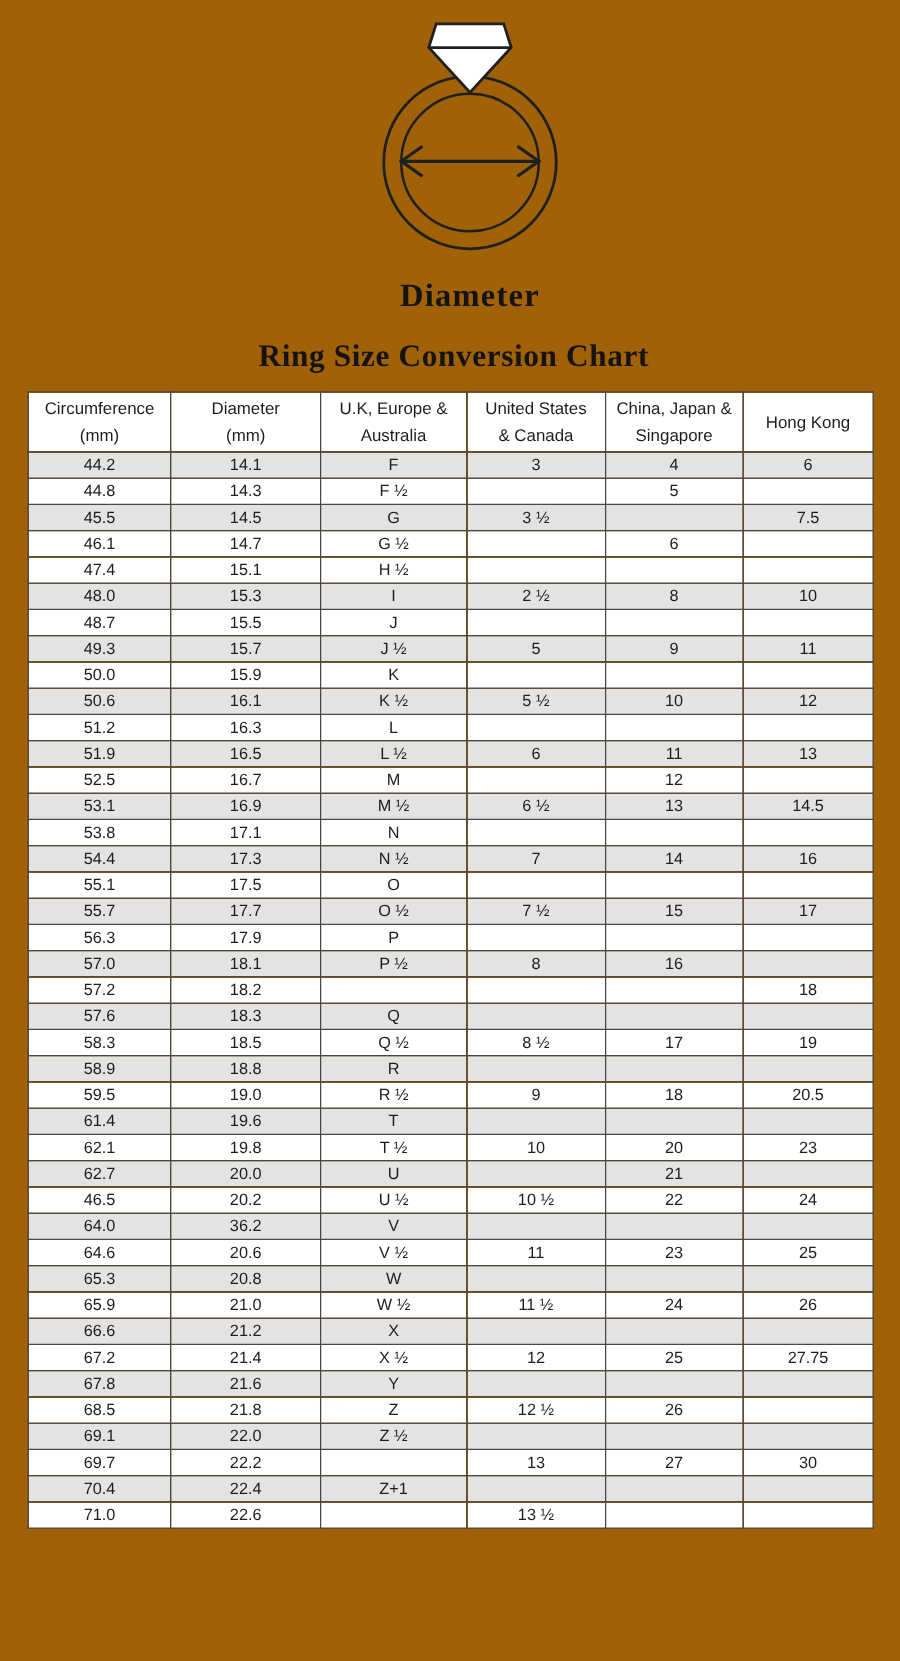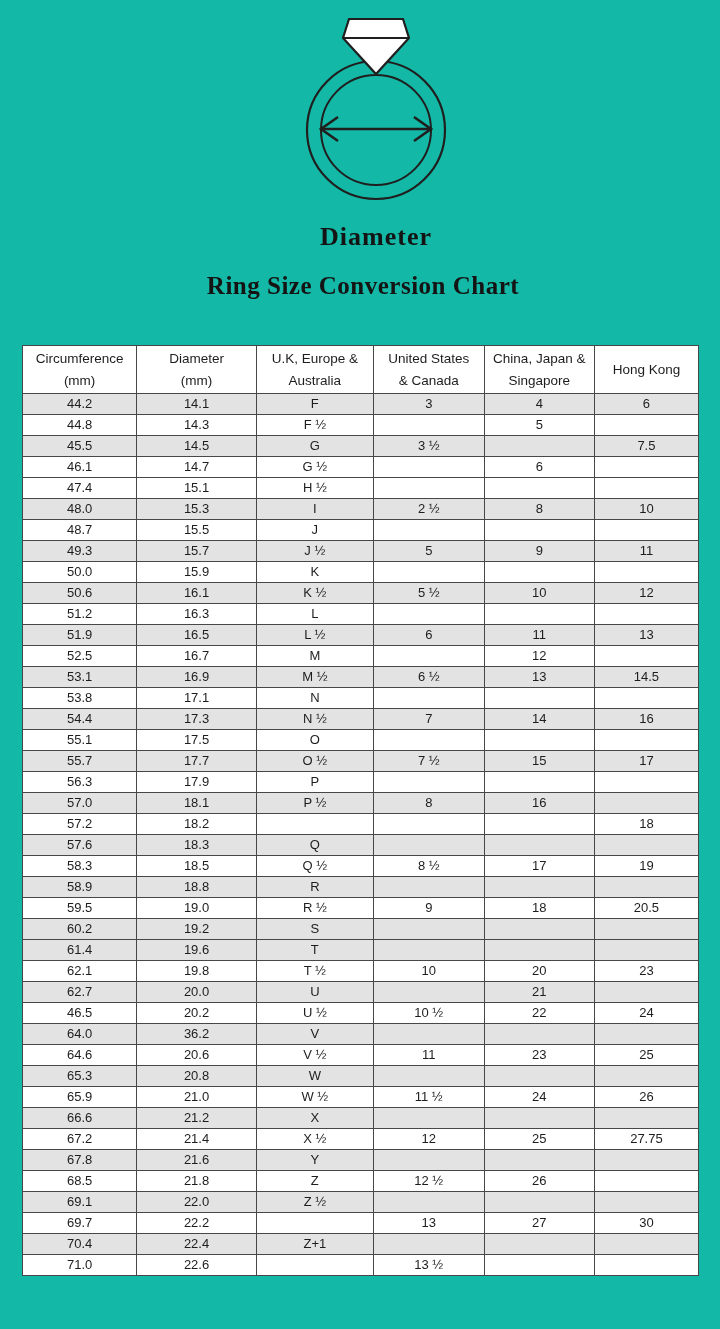--- a/index.html
+++ b/index.html
@@ -5,21 +5,21 @@
   html, body {
     margin: 0;
     padding: 0;
     background: #ffffff;
     font-family: "Liberation Sans", sans-serif;
   }
   .page {
     position: relative;
     width: 720px;
     height: 1329px;
-    background: #14b8a6;
+    background: #a16207;
     overflow: hidden;
   }
   .ring-svg {
     position: absolute;
     left: 300px;
     top: 14px;
   }
   .diameter-label {
     position: absolute;
     top: 222px;
@@ -42,21 +42,20 @@
     font-weight: bold;
     font-size: 25px;
     letter-spacing: 0.5px;
     color: #141414;
   }
   .table-wrap {
     position: absolute;
     top: 313px;
     left: 22px;
     width: 677px;
-    margin-top: 32px;
   }
   table.conversion {
     border-collapse: collapse;
     width: 100%;
     table-layout: fixed;
     color: #1d1d1d;
   }
   table.conversion th,
   table.conversion td {
     border: 1.5px solid #474747;
@@ -327,28 +326,20 @@
           </tr>
           <tr>
             <td>59.5</td>
             <td>19.0</td>
             <td>R ½</td>
             <td>9</td>
             <td>18</td>
             <td>20.5</td>
           </tr>
           <tr class="shaded">
-            <td>60.2</td>
-            <td>19.2</td>
-            <td>S</td>
-            <td></td>
-            <td></td>
-            <td></td>
-          </tr>
-          <tr class="shaded">
             <td>61.4</td>
             <td>19.6</td>
             <td>T</td>
             <td></td>
             <td></td>
             <td></td>
           </tr>
           <tr>
             <td>62.1</td>
             <td>19.8</td>

